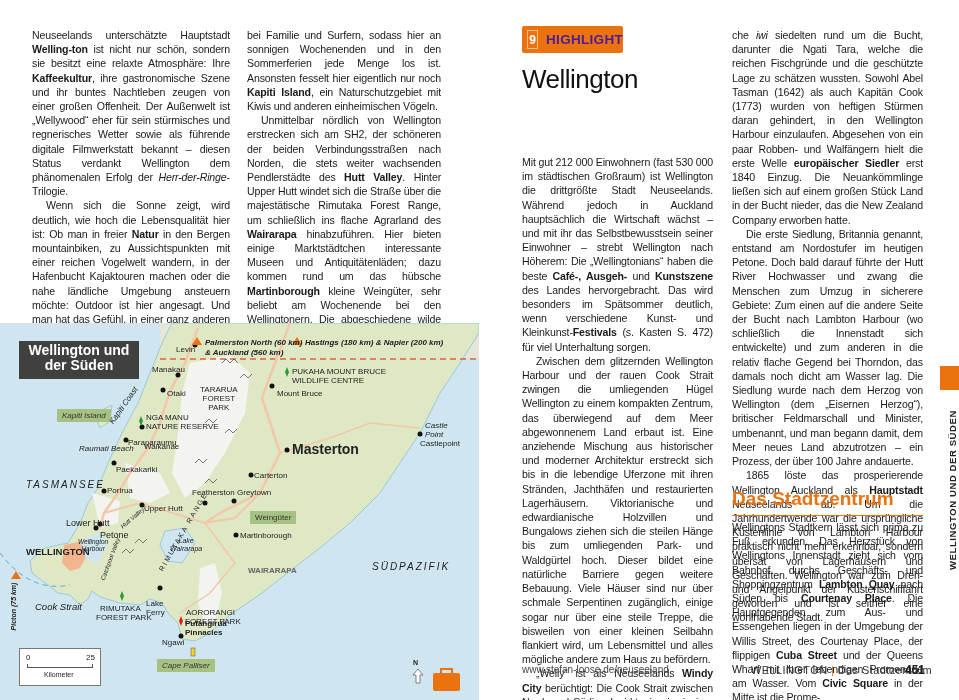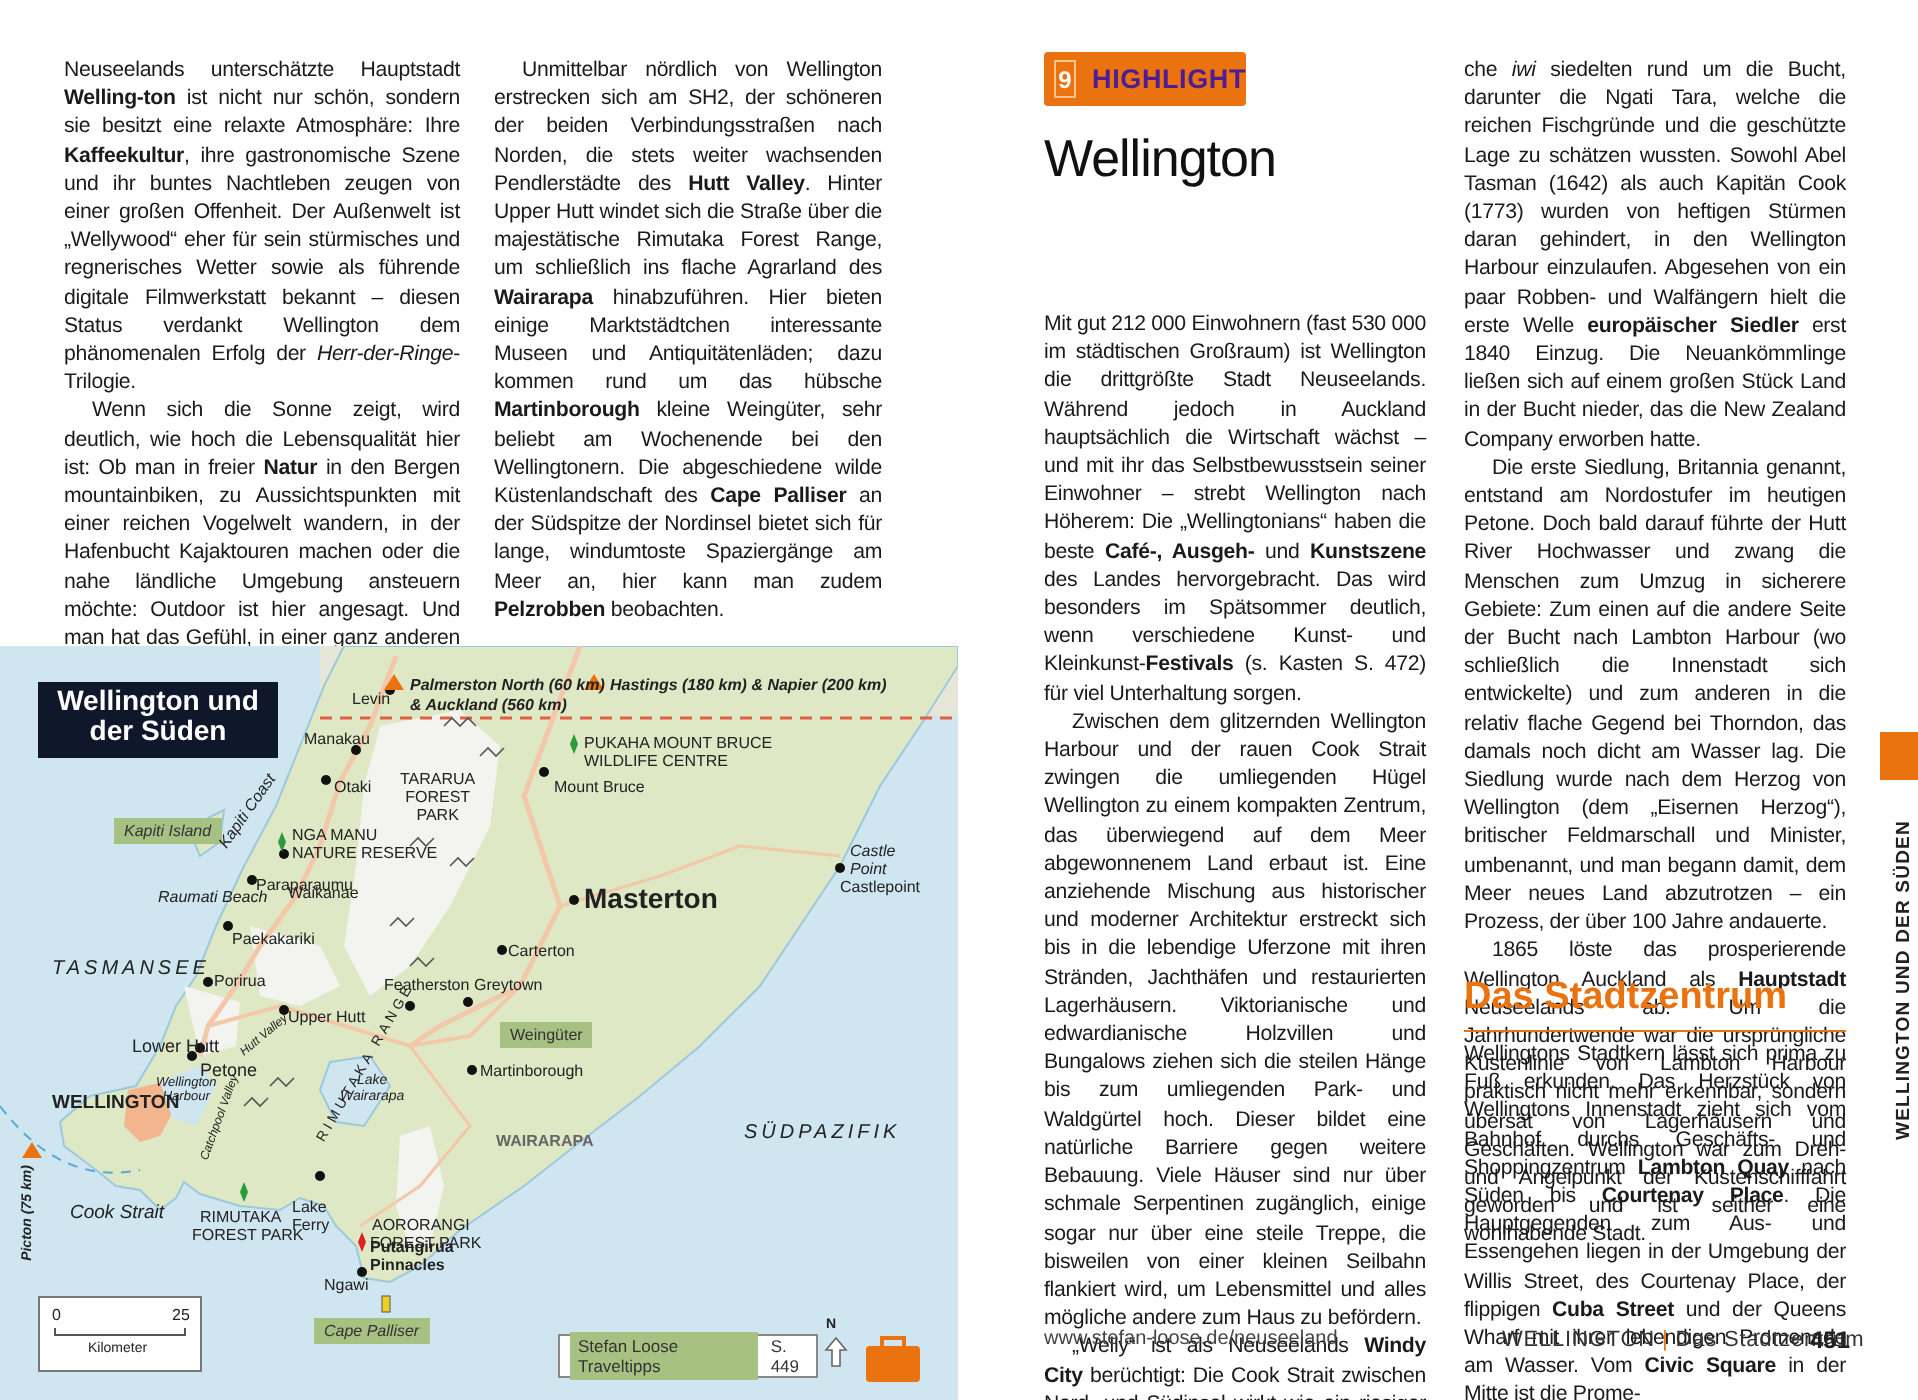--- a/index.html
+++ b/index.html
@@ -28,21 +28,21 @@
   .foot-right{position:absolute;left:751px;top:664px;font-size:11px;color:#333;letter-spacing:0.4px;}
   .foot-right .sep{color:#ea7310;}
   .foot-page{position:absolute;left:905px;top:663px;font-size:12px;font-weight:bold;color:#222;}
   .side-tab{position:absolute;left:940px;top:366px;width:19px;height:24px;background:#ea7310;}
   .side-text{position:absolute;left:946px;top:400px;width:12px;height:180px;}
   .side-text span{position:absolute;left:50%;top:50%;transform:translate(-50%,-50%) rotate(-90deg);
           white-space:nowrap;font-weight:bold;font-size:9.5px;letter-spacing:0.6px;color:#222;}
   
   .map{position:absolute;left:0;top:323px;width:479px;height:377px;background:#cfe6f1;overflow:hidden;}
   .map svg{position:absolute;left:0;top:0;}
-  .map-title{position:absolute;left:19px;top:18px;width:120px;height:36px;background:#0f172a;color:#fff;
+  .map-title{position:absolute;left:19px;top:18px;width:120px;height:36px;background:#404040;color:#fff;
              font-weight:bold;font-size:14px;line-height:15px;text-align:center;padding-top:2px;}
   .ml{position:absolute;font-size:8px;color:#222;white-space:nowrap;font-family:"Liberation Sans", sans-serif;}
   .ml.it{font-style:italic;}
   .ml.b{font-weight:bold;}
   .ml.caps{letter-spacing:2px;font-style:italic;font-size:10px;margin-top:22px;}
   .ml.gray{color:#666;font-weight:bold;}
   .chip{position:absolute;background:#a6c182;font-size:8px;padding:2px 5px;font-style:italic;color:#333;}
   .legend{position:absolute;left:279px;top:344px;width:128px;height:20px;border:1px solid #888;background:#fff;
           display:flex;align-items:center;}
   .legend .tag{background:#a6c182;font-size:8.5px;padding:2px 4px;margin-left:5px;color:#333;}
@@ -51,20 +51,21 @@
 </style>
 </head>
 <body>
 
 <div class="col" id="c1">
     <p>Neuseelands unterschätzte Hauptstadt <b>Welling-ton</b> ist nicht nur schön, sondern sie besitzt eine relaxte Atmosphäre: Ihre <b>Kaffeekultur</b>, ihre gastronomische Szene und ihr buntes Nachtleben zeugen von einer großen Offenheit. Der Außenwelt ist „Wellywood“ eher für sein stürmisches und regnerisches Wetter sowie als führende digitale Filmwerkstatt bekannt – diesen Status verdankt Wellington dem phänomenalen Erfolg der <i>Herr-der-Ringe</i>-Trilogie.</p>
     <p class="ind">Wenn sich die Sonne zeigt, wird deutlich, wie hoch die Lebensqualität hier ist: Ob man in freier <b>Natur</b> in den Bergen mountainbiken, zu Aussichtspunkten mit einer reichen Vogelwelt wandern, in der Hafenbucht Kajaktouren machen oder die nahe ländliche Umgebung ansteuern möchte: Outdoor ist hier angesagt. Und man hat das Gefühl, in einer ganz anderen Welt zu sein.</p>
     <p class="ind">Nordwestlich von Wellington säumen einige Satellitenstädte die <b>Kapiti Coast</b> bis hoch nach Palmerston North. Paekakariki und <b>Paraparaumu</b> verfügen über die schönsten <b>Strände</b>, beliebt</p>
   </div>
 <div class="col" id="c2">
+    <p>bei Familie und Surfern, sodass hier an sonnigen Wochenenden und in den Sommerferien jede Menge los ist. Ansonsten fesselt hier eigentlich nur noch <b>Kapiti Island</b>, ein Naturschutzgebiet mit Kiwis und anderen einheimischen Vögeln.</p>
     <p class="ind">Unmittelbar nördlich von Wellington erstrecken sich am SH2, der schöneren der beiden Verbindungsstraßen nach Norden, die stets weiter wachsenden Pendlerstädte des <b>Hutt Valley</b>. Hinter Upper Hutt windet sich die Straße über die majestätische Rimutaka Forest Range, um schließlich ins flache Agrarland des <b>Wairarapa</b> hinabzuführen. Hier bieten einige Marktstädtchen interessante Museen und Antiquitätenläden; dazu kommen rund um das hübsche <b>Martinborough</b> kleine Weingüter, sehr beliebt am Wochenende bei den Wellingtonern. Die abgeschiedene wilde Küstenlandschaft des <b>Cape Palliser</b> an der Südspitze der Nordinsel bietet sich für lange, windumtoste Spaziergänge am Meer an, hier kann man zudem <b>Pelzrobben</b> beobachten.</p>
   </div>
 
 <div class="map">
   <svg width="479" height="377" viewBox="0 0 479 377">
 
     <path d="M160 0 L479 0 L479 35 L160 35 Z" fill="#e6e6d8"></path>
 
     <path d="M172 0 L479 0 L479 10 L460 40 L440 70 L420 110 L400 140 L380 170 L350 200 L320 225 L290 248 L262 270 L230 292 L210 310 L195 318 L182 316 L178 300 L168 290 L162 280 L150 276 L140 282 L120 280 L100 274 L92 268 L88 276 L80 282 L70 272 L58 270 L48 262 L32 250 L30 238 L45 225 L68 220 L80 200 L88 180 L98 165 L108 140 L122 110 L138 80 L150 50 L162 20 Z" fill="#dfe8c4" stroke="#9cc9dd" stroke-width="1"></path>
 
@@ -203,24 +204,20 @@
   <span class="ml" style="left:162px;top:315px;">Ngawi</span>
   <span class="chip" style="left:157px;top:336px;">Cape Palliser</span>
 
   <div class="scale">
     <span class="ml" style="left:6px;top:4px;">0</span>
     <span class="ml" style="left:66px;top:4px;">25</span>
     <div style="position:absolute;left:7px;top:15px;width:64px;height:3px;border:1px solid #555;border-top:none;"></div>
     <span class="ml" style="left:24px;top:22px;font-size:7px;">Kilometer</span>
   </div>
 
-  <div class="legend">
-    <span class="tag">Stefan Loose Traveltipps</span>
-    <span class="pg">S. 449</span>
-  </div>
   <span class="ml b" style="left:413px;top:336px;font-size:7px;">N</span>
   <span></span>
   <span></span>
 </div>
 
 <div class="hl-badge">
   <div class="hl-num">9</div>
   <div class="hl-text">HIGHLIGHT</div>
 </div>
 <div class="h1">Wellington</div>

